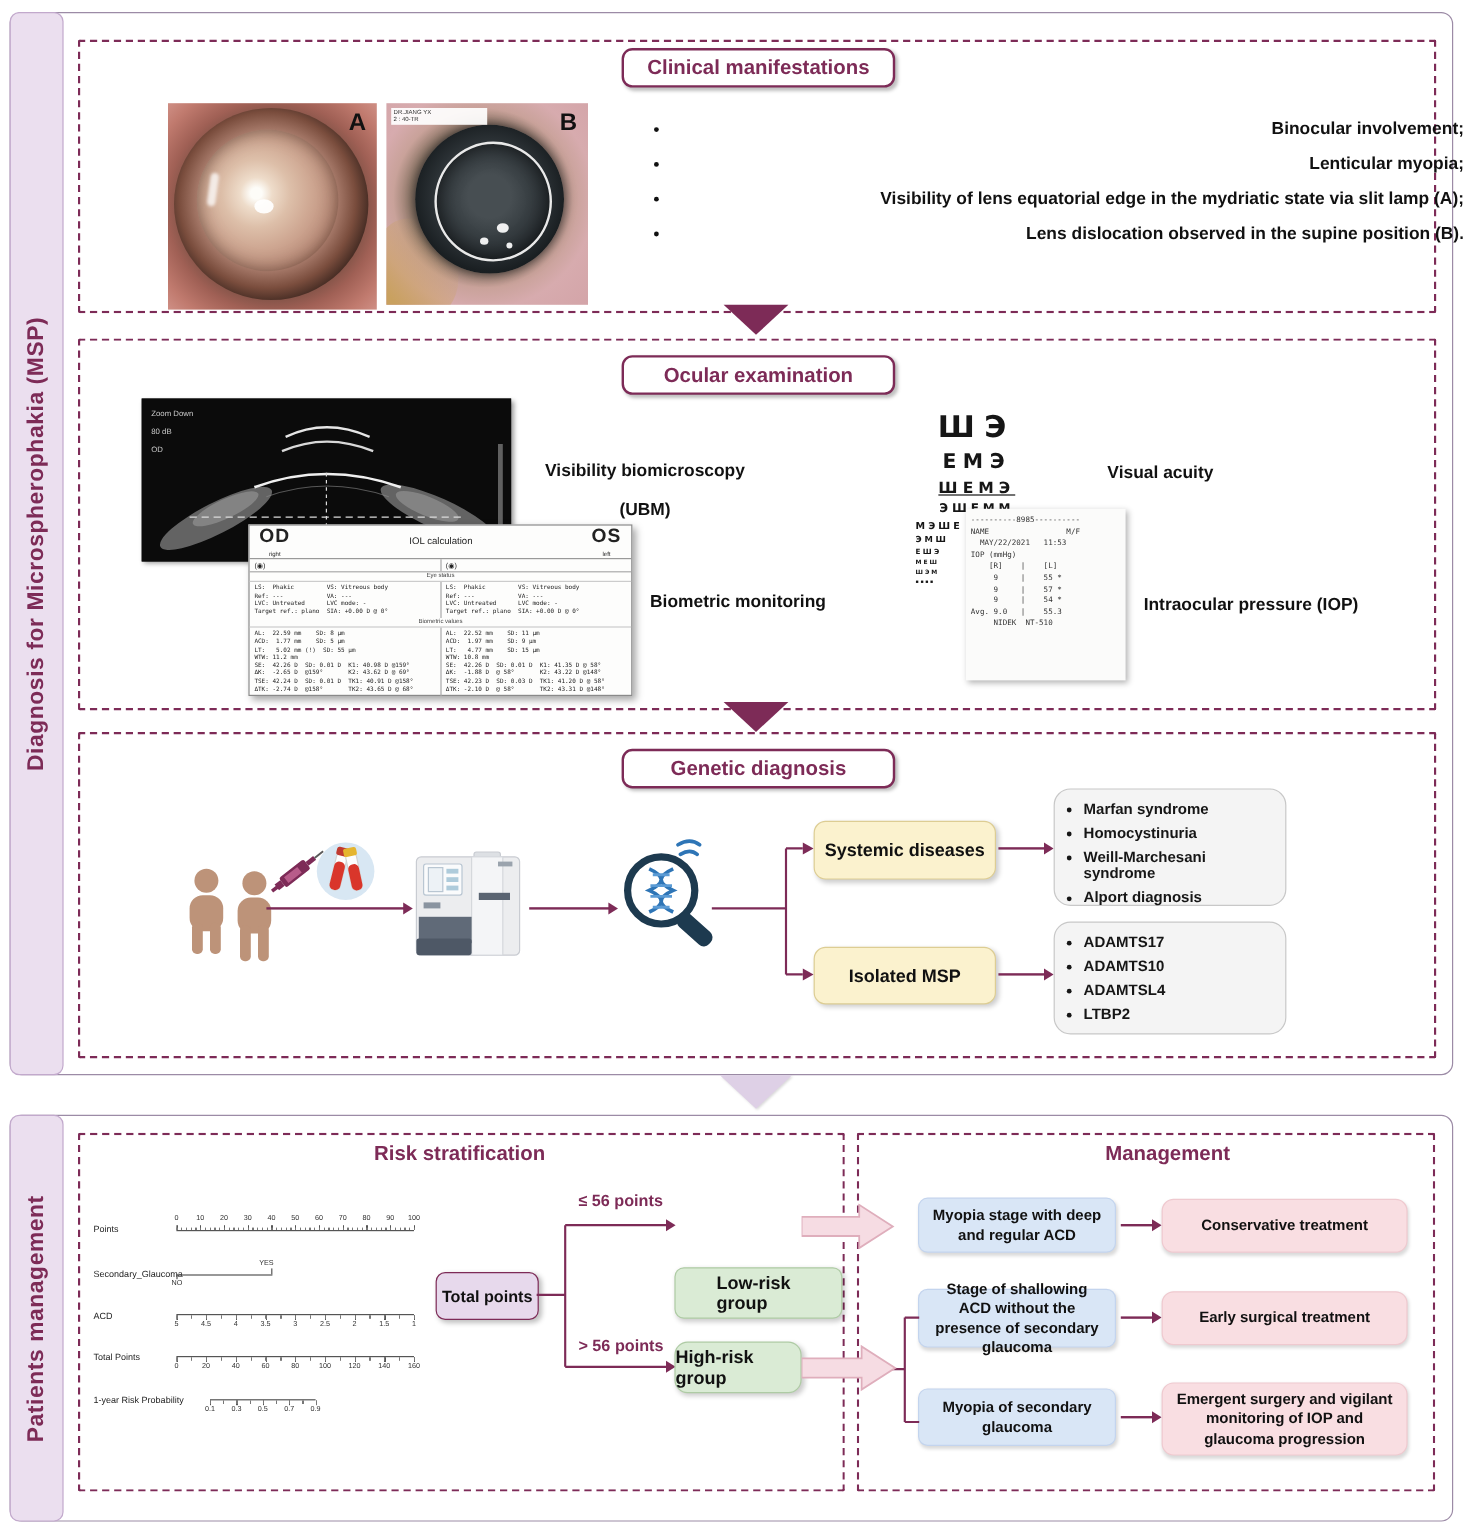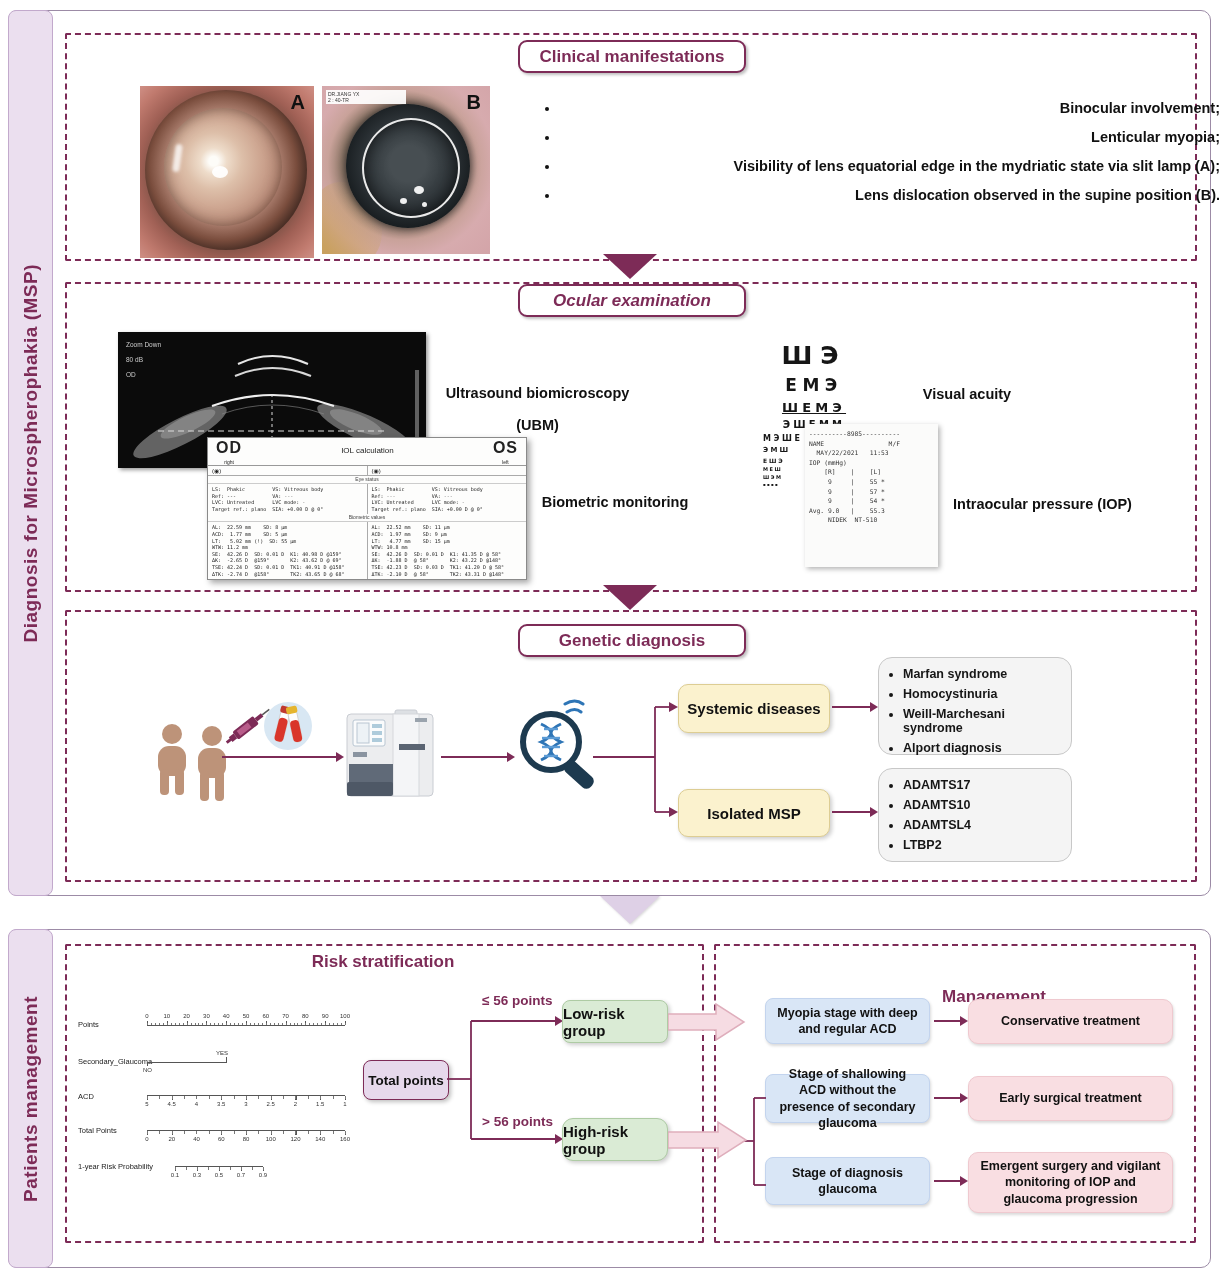--- a/index.html
+++ b/index.html
@@ -118,21 +118,21 @@
 <ul class="bullets" style="left:530px;top:100px;width:660px;text-align:right;">
   <li>Binocular involvement;</li>
   <li>Lenticular myopia;</li>
   <li>Visibility of lens equatorial edge in the mydriatic state via slit lamp (A);</li>
   <li>Lens dislocation observed in the supine position (B).</li>
 </ul>
 
 <div class="tri tri-dark" style="left:603px;top:254px;"></div>
 
 <div class="dashed" style="left:65px;top:282px;width:1128px;height:306px;"></div>
-<div class="sectitle" style="left:518px;top:284px;width:224px;height:29px;font-style:italic;">Ocular examination</div>
+<div class="sectitle" style="left:518px;top:296px;width:224px;height:29px;">Ocular examination</div>
 
 <div class="ubm" style="left:118px;top:332px;width:308px;height:136px;">
   <svg width="308" height="136" viewBox="0 0 308 136">
     <rect width="308" height="136" fill="#0b0b0b"></rect>
     <g opacity="0.8" filter="none">
       <ellipse cx="62" cy="100" rx="52" ry="13" fill="#9f9f9f" opacity="0.75" transform="rotate(-27 62 100)"></ellipse>
       <ellipse cx="70" cy="92" rx="30" ry="8" fill="#c2c2c2" opacity="0.55" transform="rotate(-25 70 92)"></ellipse>
       <ellipse cx="247" cy="96" rx="52" ry="13" fill="#9f9f9f" opacity="0.75" transform="rotate(24 247 96)"></ellipse>
       <ellipse cx="238" cy="90" rx="28" ry="8" fill="#c2c2c2" opacity="0.55" transform="rotate(22 238 90)"></ellipse>
     </g>
@@ -185,21 +185,21 @@
 LT:   4.77 mm    SD: 15 µm
 WTW: 10.8 mm
 SE:  42.26 D  SD: 0.01 D  K1: 41.35 D @ 58°
 ΔK:  -1.88 D  @ 58°       K2: 43.22 D @148°
 TSE: 42.23 D  SD: 0.03 D  TK1: 41.20 D @ 58°
 ΔTK: -2.10 D  @ 58°       TK2: 43.31 D @148°</pre>
   </div>
 </div>
 
 <div class="biglabel" style="left:430px;top:385px;width:215px;">
-  <div>Ultrasound biomicroscopy</div>
+  <div>Visibility biomicroscopy</div>
   <div style="margin-top:16px;">(UBM)</div>
 </div>
 <div class="biglabel" style="left:530px;top:494px;width:170px;">Biometric monitoring</div>
 
 <div class="eyechart" style="left:755px;top:335px;width:118px;height:183px;">
   <div class="ec1">ШЭ</div>
   <div class="ec2">EMЭ</div>
   <div class="ec3">ШEMЭ</div>
   <div class="ec4">ЭШEMM</div>
   <div class="ec5" style="align-self:flex-start;margin-left:8px;">MЭШE</div>
@@ -436,36 +436,36 @@
     <line x1="24" y1="9" x2="108" y2="9"></line>
     <line x1="24" y1="127" x2="108" y2="127"></line>
   </g>
   <polygon points="108,4 116,9 108,14" fill="#7d2b57"></polygon>
   <polygon points="108,122 116,127 108,132" fill="#7d2b57"></polygon>
 </svg>
 
 <span class="cond" style="left:482px;top:993px;">≤ 56 points</span>
 <span class="cond" style="left:482px;top:1114px;">&gt; 56 points</span>
 
-<div class="greenbox" style="left:562px;top:1000px;width:104px;height:41px;">Low-risk group</div>
+<div class="greenbox" style="left:562px;top:1056px;width:104px;height:41px;padding-left:34px;">Low-risk group</div>
 <div class="greenbox" style="left:562px;top:1118px;width:104px;height:41px;border-radius:11px;">High-risk group</div>
 
 <svg class="abs" style="left:668px;top:1003px;z-index:5;" width="78" height="38" viewBox="0 0 78 38">
   <polygon points="0,11 48,11 48,1 76,19 48,37 48,27 0,27" fill="#F6DCE3" stroke="#dfaebc" stroke-width="1.5"></polygon>
 </svg>
 <svg class="abs" style="left:668px;top:1120px;z-index:5;" width="80" height="40" viewBox="0 0 80 40">
   <polygon points="0,12 50,12 50,2 78,20 50,38 50,28 0,28" fill="#F6DCE3" stroke="#dfaebc" stroke-width="1.5"></polygon>
 </svg>
 
 <div class="dashed" style="left:714px;top:944px;width:478px;height:295px;"></div>
-<div class="plaintitle" style="left:869px;top:952px;width:250px;margin-top:35px;">Management</div>
+<div class="plaintitle" style="left:848px;top:952px;width:250px;">Management</div>
 
 <div class="bluebox" style="left:765px;top:998px;width:165px;height:46px;">Myopia stage with deep and regular ACD</div>
 <div class="bluebox" style="left:765px;top:1074px;width:165px;height:49px;">Stage of shallowing ACD without the presence of secondary glaucoma</div>
-<div class="bluebox" style="left:765px;top:1157px;width:165px;height:48px;">Stage of diagnosis glaucoma</div>
+<div class="bluebox" style="left:765px;top:1157px;width:165px;height:48px;">Myopia of secondary glaucoma</div>
 
 <div class="harrow" style="left:934px;top:1020px;width:28px;"></div>
 <div class="harrow" style="left:934px;top:1097px;width:28px;"></div>
 <div class="harrow" style="left:934px;top:1180px;width:28px;"></div>
 
 <div class="pinkbox" style="left:968px;top:999px;width:205px;height:45px;">Conservative treatment</div>
 <div class="pinkbox" style="left:968px;top:1076px;width:205px;height:45px;">Early surgical treatment</div>
 <div class="pinkbox" style="left:968px;top:1152px;width:205px;height:61px;">Emergent surgery and vigilant monitoring of IOP and glaucoma progression</div>
 
 <svg class="abs" style="left:742px;top:1092px;" width="26" height="100" viewBox="0 0 26 100">

